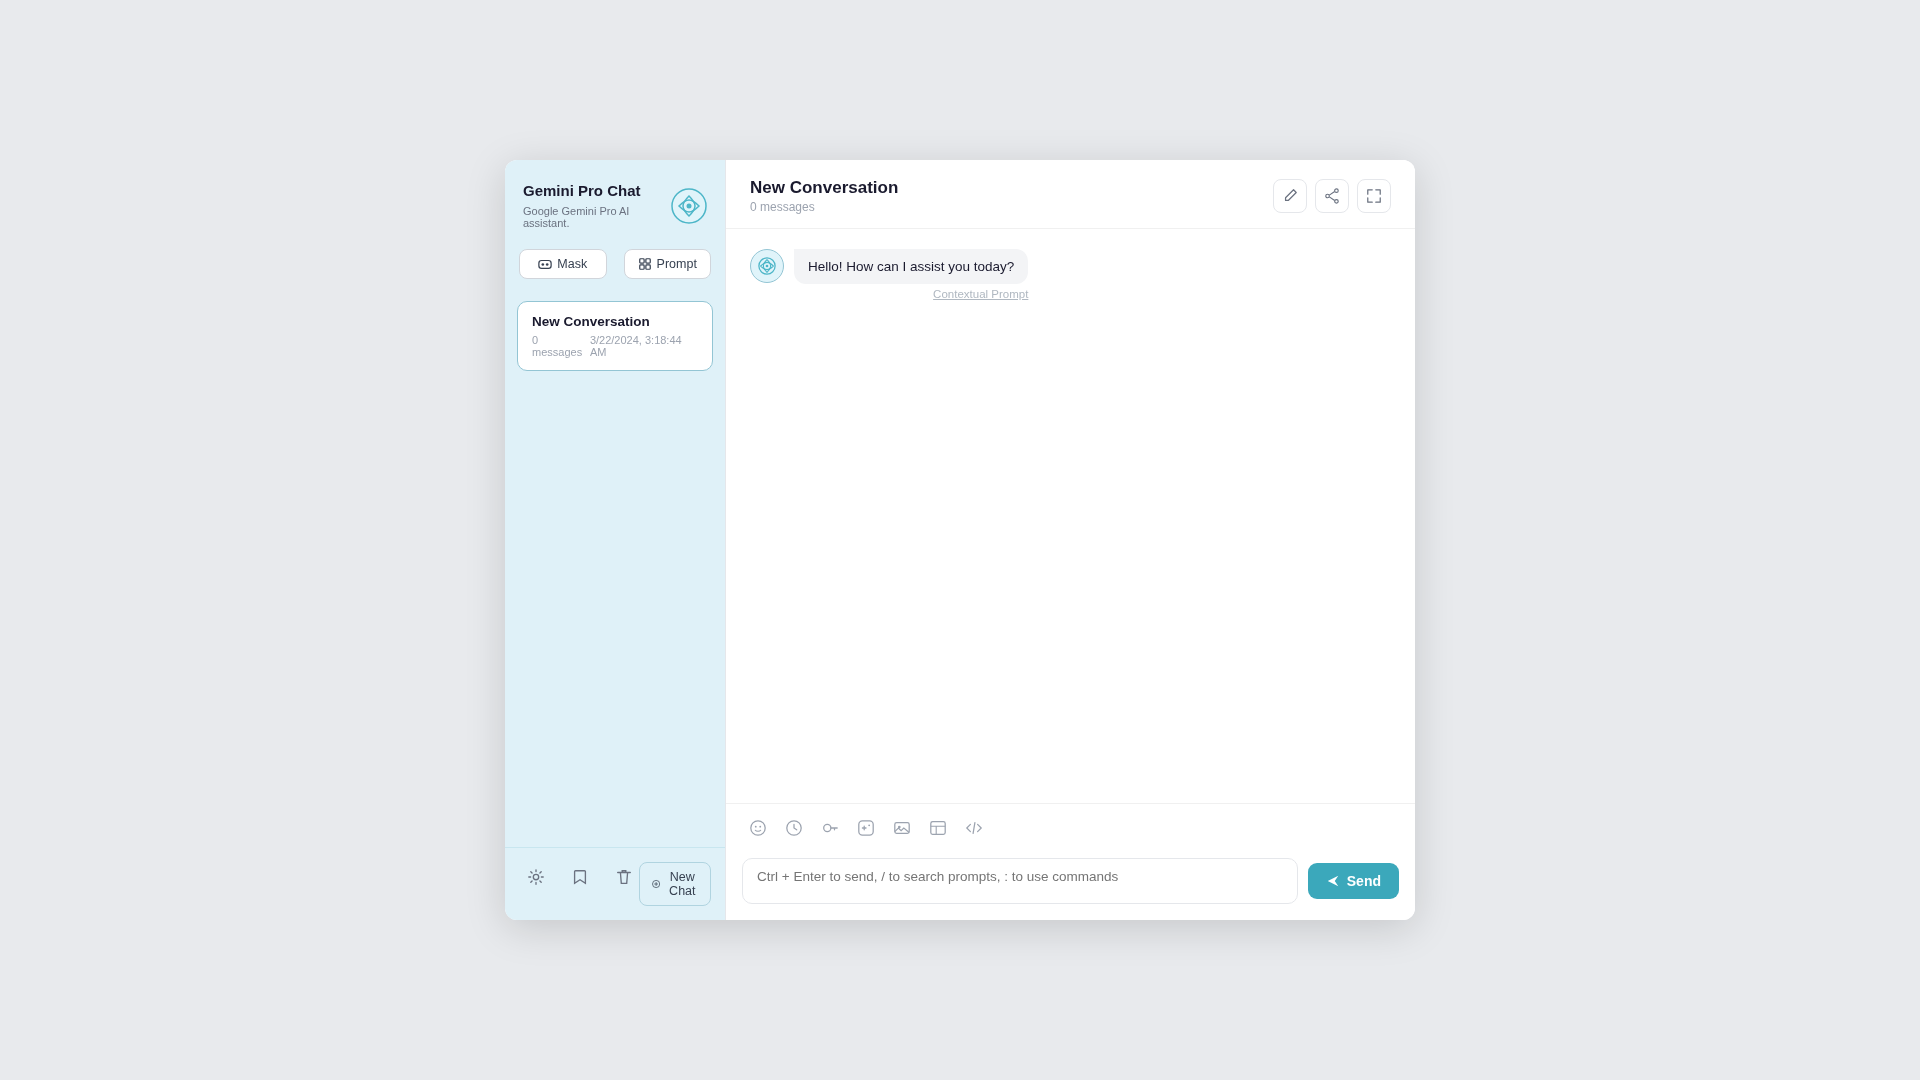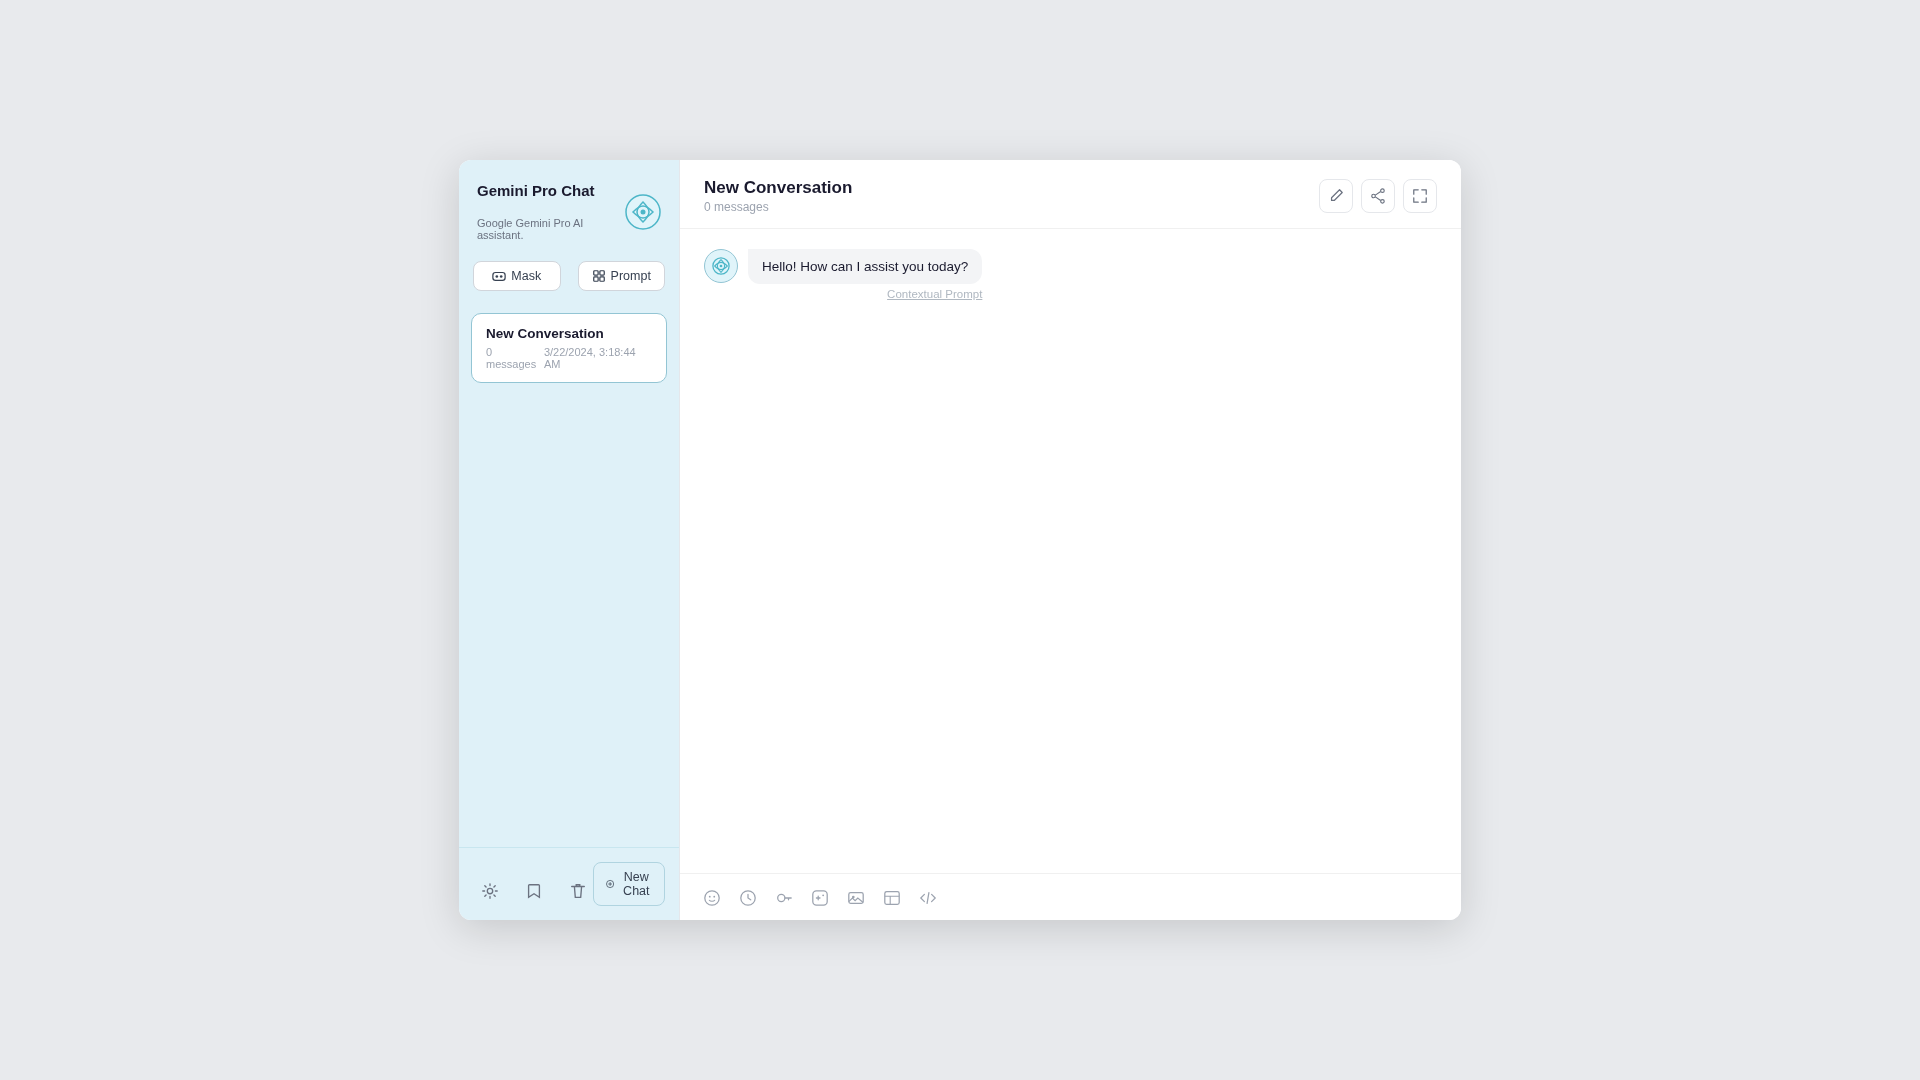--- a/index.html
+++ b/index.html
@@ -8,21 +8,21 @@
       font-family: -apple-system, BlinkMacSystemFont, 'Segoe UI', sans-serif;
       display: flex;
       align-items: center;
       justify-content: center;
       width: 1920px;
       height: 1080px;
       overflow: hidden;
     }
     .app-window {
       display: flex;
-      width: 1002px;
+      width: 910px;
       height: 760px;
       background: #fff;
       border-radius: 12px;
       box-shadow: 0 8px 40px rgba(0,0,0,0.15);
       overflow: hidden;
     }
     
     .sidebar {
       width: 220px;
       background: #dff1f8;
@@ -39,21 +39,21 @@
     }
     .sidebar-title-block {}
     .sidebar-title {
       font-size: 15px;
       font-weight: 700;
       color: #1a1a2e;
     }
     .sidebar-subtitle {
       font-size: 11px;
       color: #6b7280;
-      margin-top: 18px;
+      margin-top: 6px;
     }
     .sidebar-logo {
       width: 36px;
       height: 36px;
       color: #4db6c8;
     }
     .sidebar-actions {
       display: flex;
       gap: 17px;
       padding: 6px 14px 14px 14px;
@@ -92,21 +92,21 @@
     }
     .conv-meta {
       display: flex;
       justify-content: space-between;
       margin-top: 5px;
       font-size: 11px;
       color: #9ca3af;
     }
     .sidebar-footer {
       display: flex;
-      align-items: flex-end;
+      align-items: flex-start;
       justify-content: space-between;
       padding: 14px 16px;
       border-top: 1px solid #c8e6ef;
     }
     .footer-icons {
       display: flex;
       gap: 14px;
       align-items: center;
     }
     .footer-icon-btn {
@@ -451,14 +451,25 @@
             <path d="M2 8h16M8 8v9" stroke="#9ca3af" stroke-width="1.2"></path>
           </svg>
       </button>
       <button class="toolbar-btn" title="Code">
         <svg width="18" height="18" viewBox="0 0 20 20" fill="none">
             <path d="M6 6l-4 4 4 4M14 6l4 4-4 4M11 4l-2 12" stroke="#9ca3af" stroke-width="1.4" stroke-linecap="round" fill="none"></path>
           </svg>
       </button>
     </div>
 
+    <div class="chat-input-row">
+      <div class="chat-input-wrap">
+        <textarea class="chat-textarea" rows="1" placeholder="Ctrl + Enter to send, / to search prompts, : to use commands" style=""></textarea>
+      </div>
+      <button class="send-btn">
+        <svg width="14" height="14" viewBox="0 0 16 16" fill="none">
+          <path d="M2 8l12-6-4 6 4 6-12-6z" fill="white"></path>
+        </svg>
+        <span>Send</span>
+      </button>
+    </div>
   </div>
 </div>
 
 </body></html>

